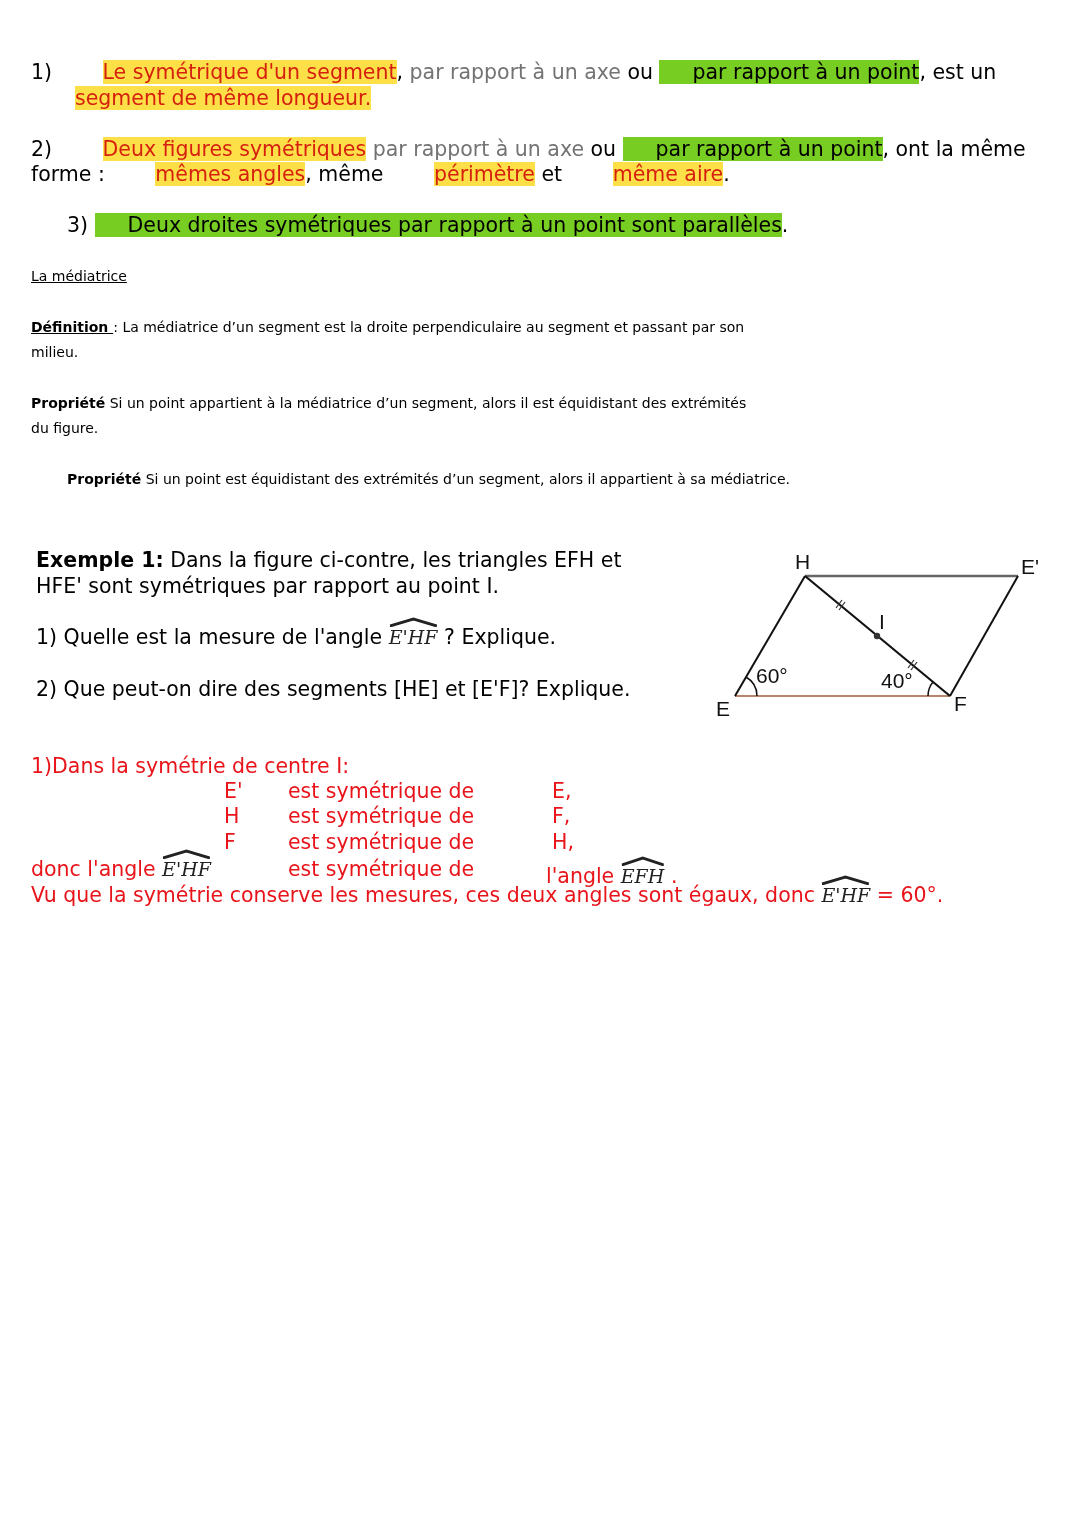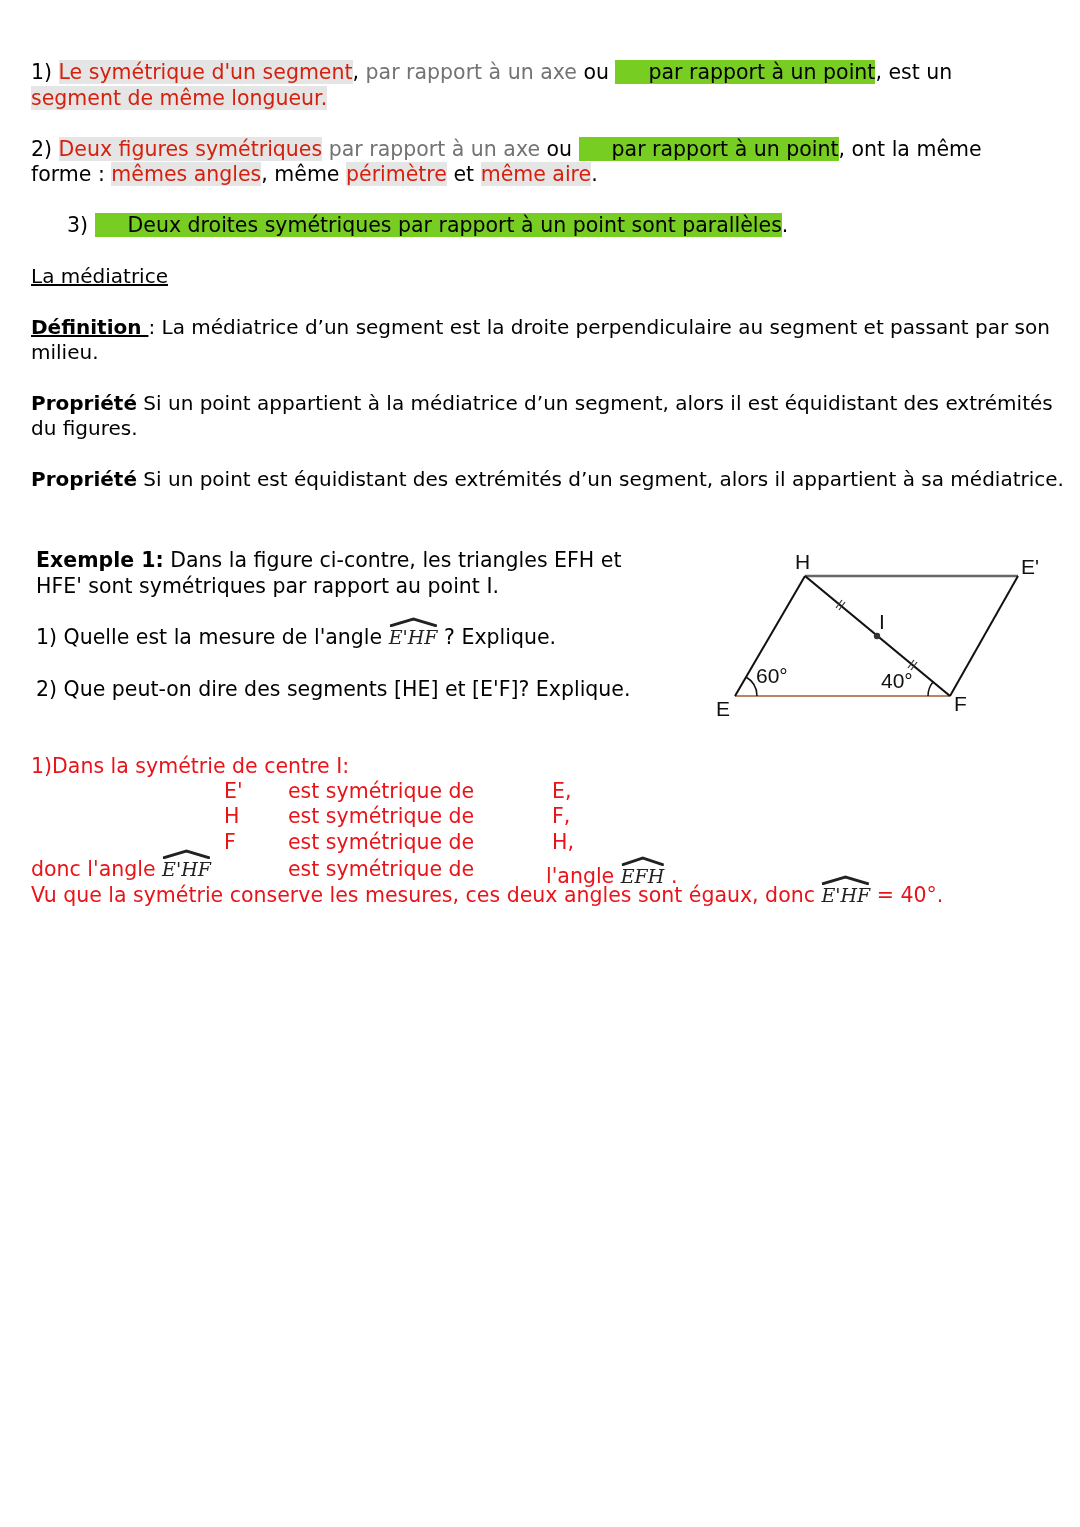--- a/index.html
+++ b/index.html
@@ -1,22 +1,22 @@
 <!DOCTYPE html>
 <html><head>
 <meta charset="utf-8">
 <style>
   html, body { margin: 0; padding: 0; background: #ffffff; }
   body { width: 1080px; height: 1527px; position: relative; overflow: hidden;
          font-family: "DejaVu Sans", sans-serif; color: #000; }
   .line { position: absolute; left: 31px; white-space: nowrap; }
   .big { font-size: 20.5px; line-height: 25.5px; }
-  .mid { font-size: 20px; line-height: 25.5px; }
+  .mid { font-size: 14px; line-height: 25.5px; }
   .red { color: #737373; }
-  .hl-red { background: #e5e5e5; color: #d6200e; }
+  .hl-red { background: #fde047; color: #d6200e; margin-left: 44px; }
   .hl-blk { background: #78cd22; color: #000; padding-left: 33px; }
   .u { text-decoration: underline; }
   .b { font-weight: bold; }
   .ex { position: absolute; left: 36px; font-family: "DejaVu Sans", sans-serif; font-size: 20.5px; line-height: 25.5px; white-space: nowrap; }
   .math { font-family: "DejaVu Serif", serif; font-style: italic; font-size: 19px; position: relative; display: inline-block; color: #222; }
   .math .hat { position: absolute; left: 0; right: 0; top: -8px; height: 10px; }
   .math .hat svg { width: 100%; height: 10px; display: block; }
   .ans { position: absolute; font-size: 20.5px; line-height: 25.5px; color: #e8141a; white-space: nowrap; }
   svg.fig { position: absolute; left: 700px; left: 700px; top: 540px; }
   .lbl { font-family: "Liberation Sans", sans-serif; font-size: 21px; fill: #111; }
@@ -45,23 +45,23 @@
 <div class="line mid u" style="top:264px;">La médiatrice</div>
 
 <div class="line mid" style="top:315px;">
   <span class="b u">Définition </span><span>: La médiatrice d’un segment est la droite perpendiculaire au segment et passant par son</span>
 </div>
 <div class="line mid" style="top:340px;">milieu.</div>
 
 <div class="line mid" style="top:391px;">
   <span class="b">Propriété</span><span> Si un point appartient à la médiatrice d’un segment, alors il est équidistant des extrémités</span>
 </div>
-<div class="line mid" style="top:416px;">du figures.</div>
+<div class="line mid" style="top:416px;">du figure.</div>
 
-<div class="line mid" style="top:467px;">
+<div class="line mid" style="top:467px;margin-left:36px;">
   <span class="b">Propriété</span><span>  Si un point est équidistant des extrémités d’un segment, alors il appartient à sa médiatrice.</span>
 </div>
 
 <div class="ex" style="top:548px;">
   <span class="b">Exemple 1:</span><span> Dans la figure ci-contre, les triangles EFH et</span>
 </div>
 <div class="ex" style="top:574px;text-align:center;">HFE' sont symétriques par rapport au point I.</div>
 
 <div class="ex" style="top:625px;">
   <span>1) Quelle est la mesure de l'angle </span><span class="math"><span class="hat">
@@ -134,14 +134,14 @@
           <polyline points="2,9 50,2 98,9" fill="none" stroke="#222" stroke-width="3"></polyline>
         </svg>
       </span><span>EFH</span></span><span> .</span>
 </div>
 
 <div class="ans" style="left:31px; top:883px;">
   <span>Vu que la symétrie conserve les mesures, ces deux angles sont égaux, donc </span> <span class="math"><span class="hat">
         <svg viewBox="0 0 100 10" preserveAspectRatio="none">
           <polyline points="2,9 50,2 98,9" fill="none" stroke="#222" stroke-width="3"></polyline>
         </svg>
-      </span><span>E'HF</span></span><span>  = 40°.</span>
+      </span><span>E'HF</span></span><span>  = 60°.</span>
 </div>
 
 </body></html>

